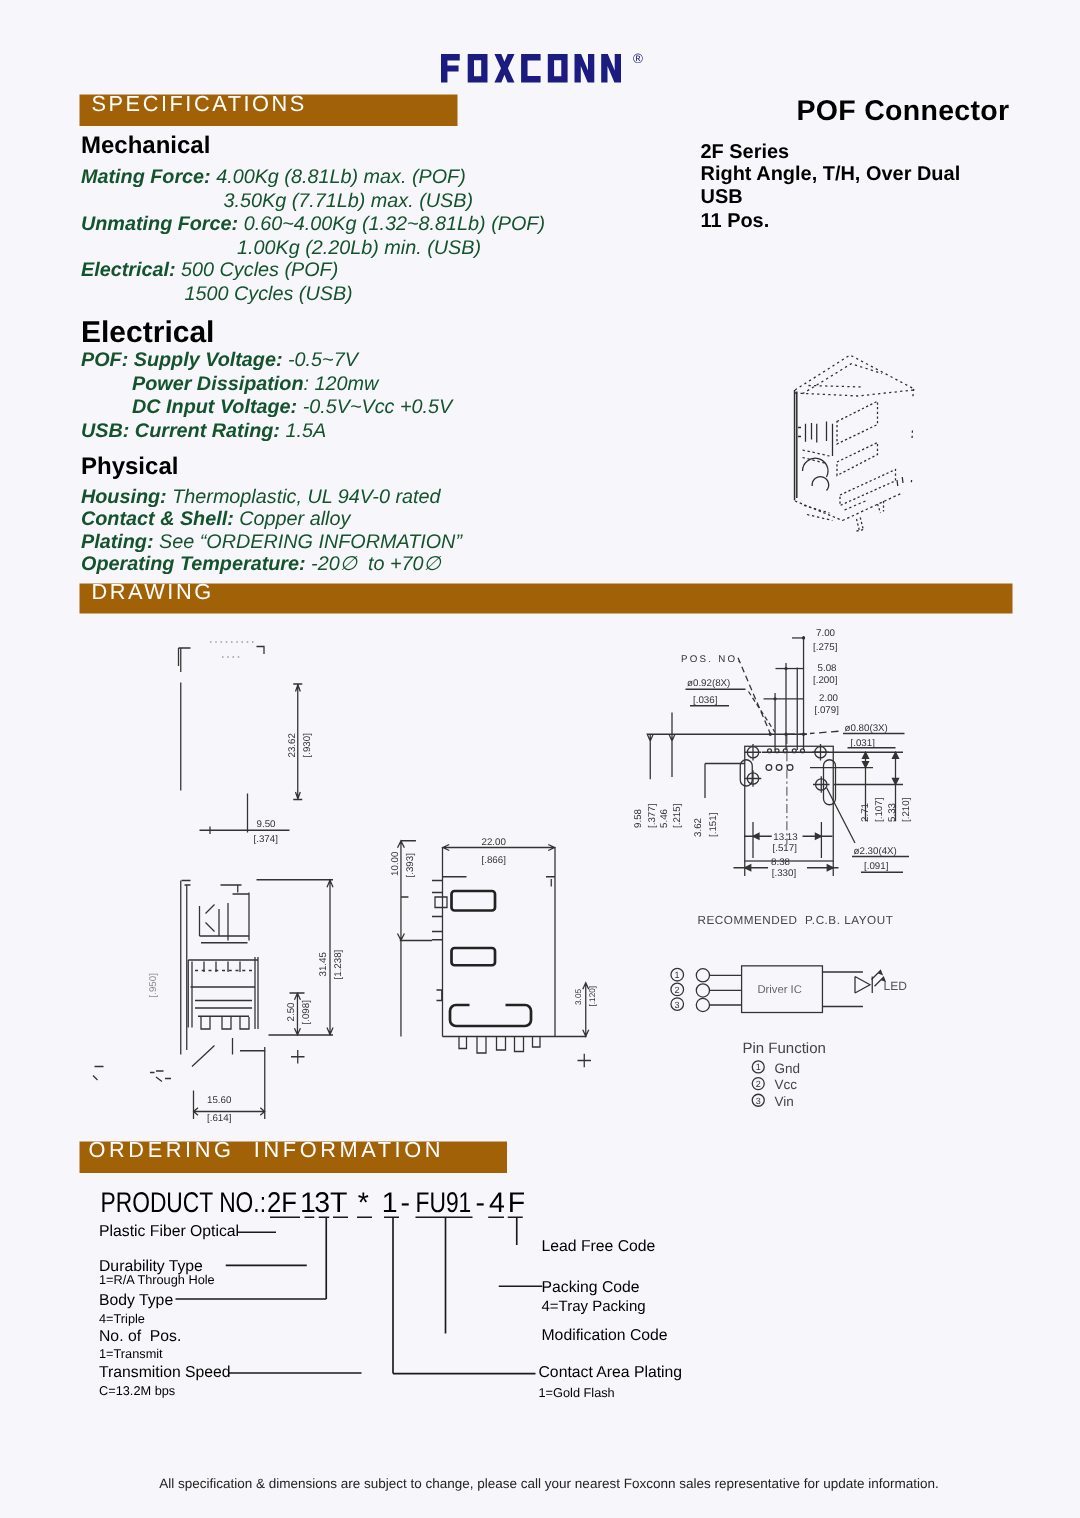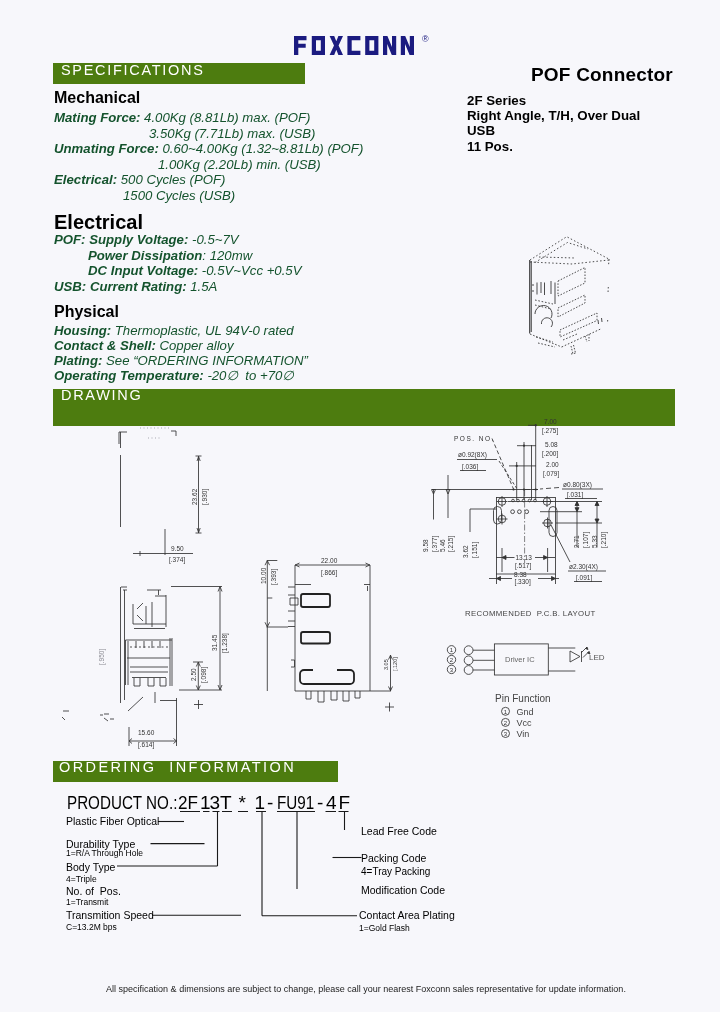--- a/index.html
+++ b/index.html
@@ -1,20 +1,20 @@
 <!DOCTYPE html>
 <html><head>
 <meta charset="utf-8">
 <style>
   html,body{margin:0;padding:0;}
   body{width:720px;height:1012px;background:#f7f7fb;font-family:"Liberation Sans",sans-serif;position:relative;overflow:hidden;}
   .abs{position:absolute;}
   .b{font-weight:bold;}
   .spec{font-size:13.2px;font-style:italic;color:#14532d;white-space:nowrap;}
-  .bar{background:#4d7c0f;color:#fff;font-size:14.5px;}
+  .bar{background:#a16207;color:#fff;font-size:14.5px;}
   .rtxt{font-size:13.3px;font-weight:bold;color:#000;}
   svg text{font-family:"Liberation Sans",sans-serif;}
 </style>
 </head>
 <body>
 
 <div class="abs" style="left:293px;top:31.5px;width:142px;height:27px;">
 <svg width="142" height="27" viewBox="0 0 142 27">
 <g fill="#1b1b80">
 <path fill-rule="evenodd" d="M1.0,4 h12.5 v4.3 h-8.2 v3.4 h7.4 v4 h-7.4 v7.3 h-4.3 z M18.8,4 h13.2 v19 h-13.2 z M23.0,8.2 h4.8 v10.6 h-4.8 z M36.6,4 h4.6 l2.1,5.2 l2.1,-5.2 h4.6 l-4.4,9.5 l4.4,9.5 h-4.6 l-2.1,-5.2 l-2.1,5.2 h-4.6 l4.4,-9.5 z M54.4,4 h13 v4.3 h-8.7 v10.4 h8.7 v4.3 h-13 z M72.2,4 h13.2 v19 h-13.2 z M76.4,8.2 h4.8 v10.6 h-4.8 z M90.0,4 h4.4 l4.6,11 v-11 h4.2 v19 h-4.4 l-4.6,-11 v11 h-4.2 z M107.8,4 h4.4 l4.6,11 v-11 h4.2 v19 h-4.4 l-4.6,-11 v11 h-4.2 z"></path>
@@ -91,21 +91,21 @@
 
 <path d="M20 70 L38 74 M20 75 L36 79 M21 107 L38 112 M23 113 L40 117" stroke-dasharray="1.6 1.8"></path>
 
 <path d="M15 104 L46.7 117 M46.7 117 L86.7 98.5 M48 110 L62 104" stroke-dasharray="1.6 1.8"></path>
 
 <path d="M56 116 L58 124 M58.5 115 L60.5 123 M56 124 L61 123 M70 106 L72 112 M74 104 L74 111" stroke-dasharray="1.5 1.5"></path>
 <path d="M83 90 L83.5 94 M86.5 88 L87 92"></path>
 </svg>
 </div>
 
-<div class="abs bar" style="left:53px;top:389px;width:622px;height:37px;line-height:12.7px;letter-spacing:1.7px;padding-left:8px;box-sizing:border-box;">DRAWING</div>
+<div class="abs bar" style="left:53px;top:389px;width:622px;height:20px;line-height:12.7px;letter-spacing:1.7px;padding-left:8px;box-sizing:border-box;">DRAWING</div>
 
 <div class="abs" style="left:0px;top:410px;width:720px;height:350px;">
 <svg width="720" height="350" viewBox="0 410 720 350" fill="none" stroke="#333333" stroke-width="0.85">
 <g font-size="6.5" fill="#333333" stroke="none" font-family="Liberation Sans">
 
 <path d="M119 432 h8 M119 432 v12 M171 431 h5 v5" stroke="#333333" fill="none"></path>
 
 <path d="M120.5 432 v16 M120.5 455 v72" stroke="#333333" fill="none"></path>
 
 <path d="M140 428 h30 M148 438 h12" stroke="#9a9aa2" fill="none" stroke-dasharray="1 2.5"></path>

